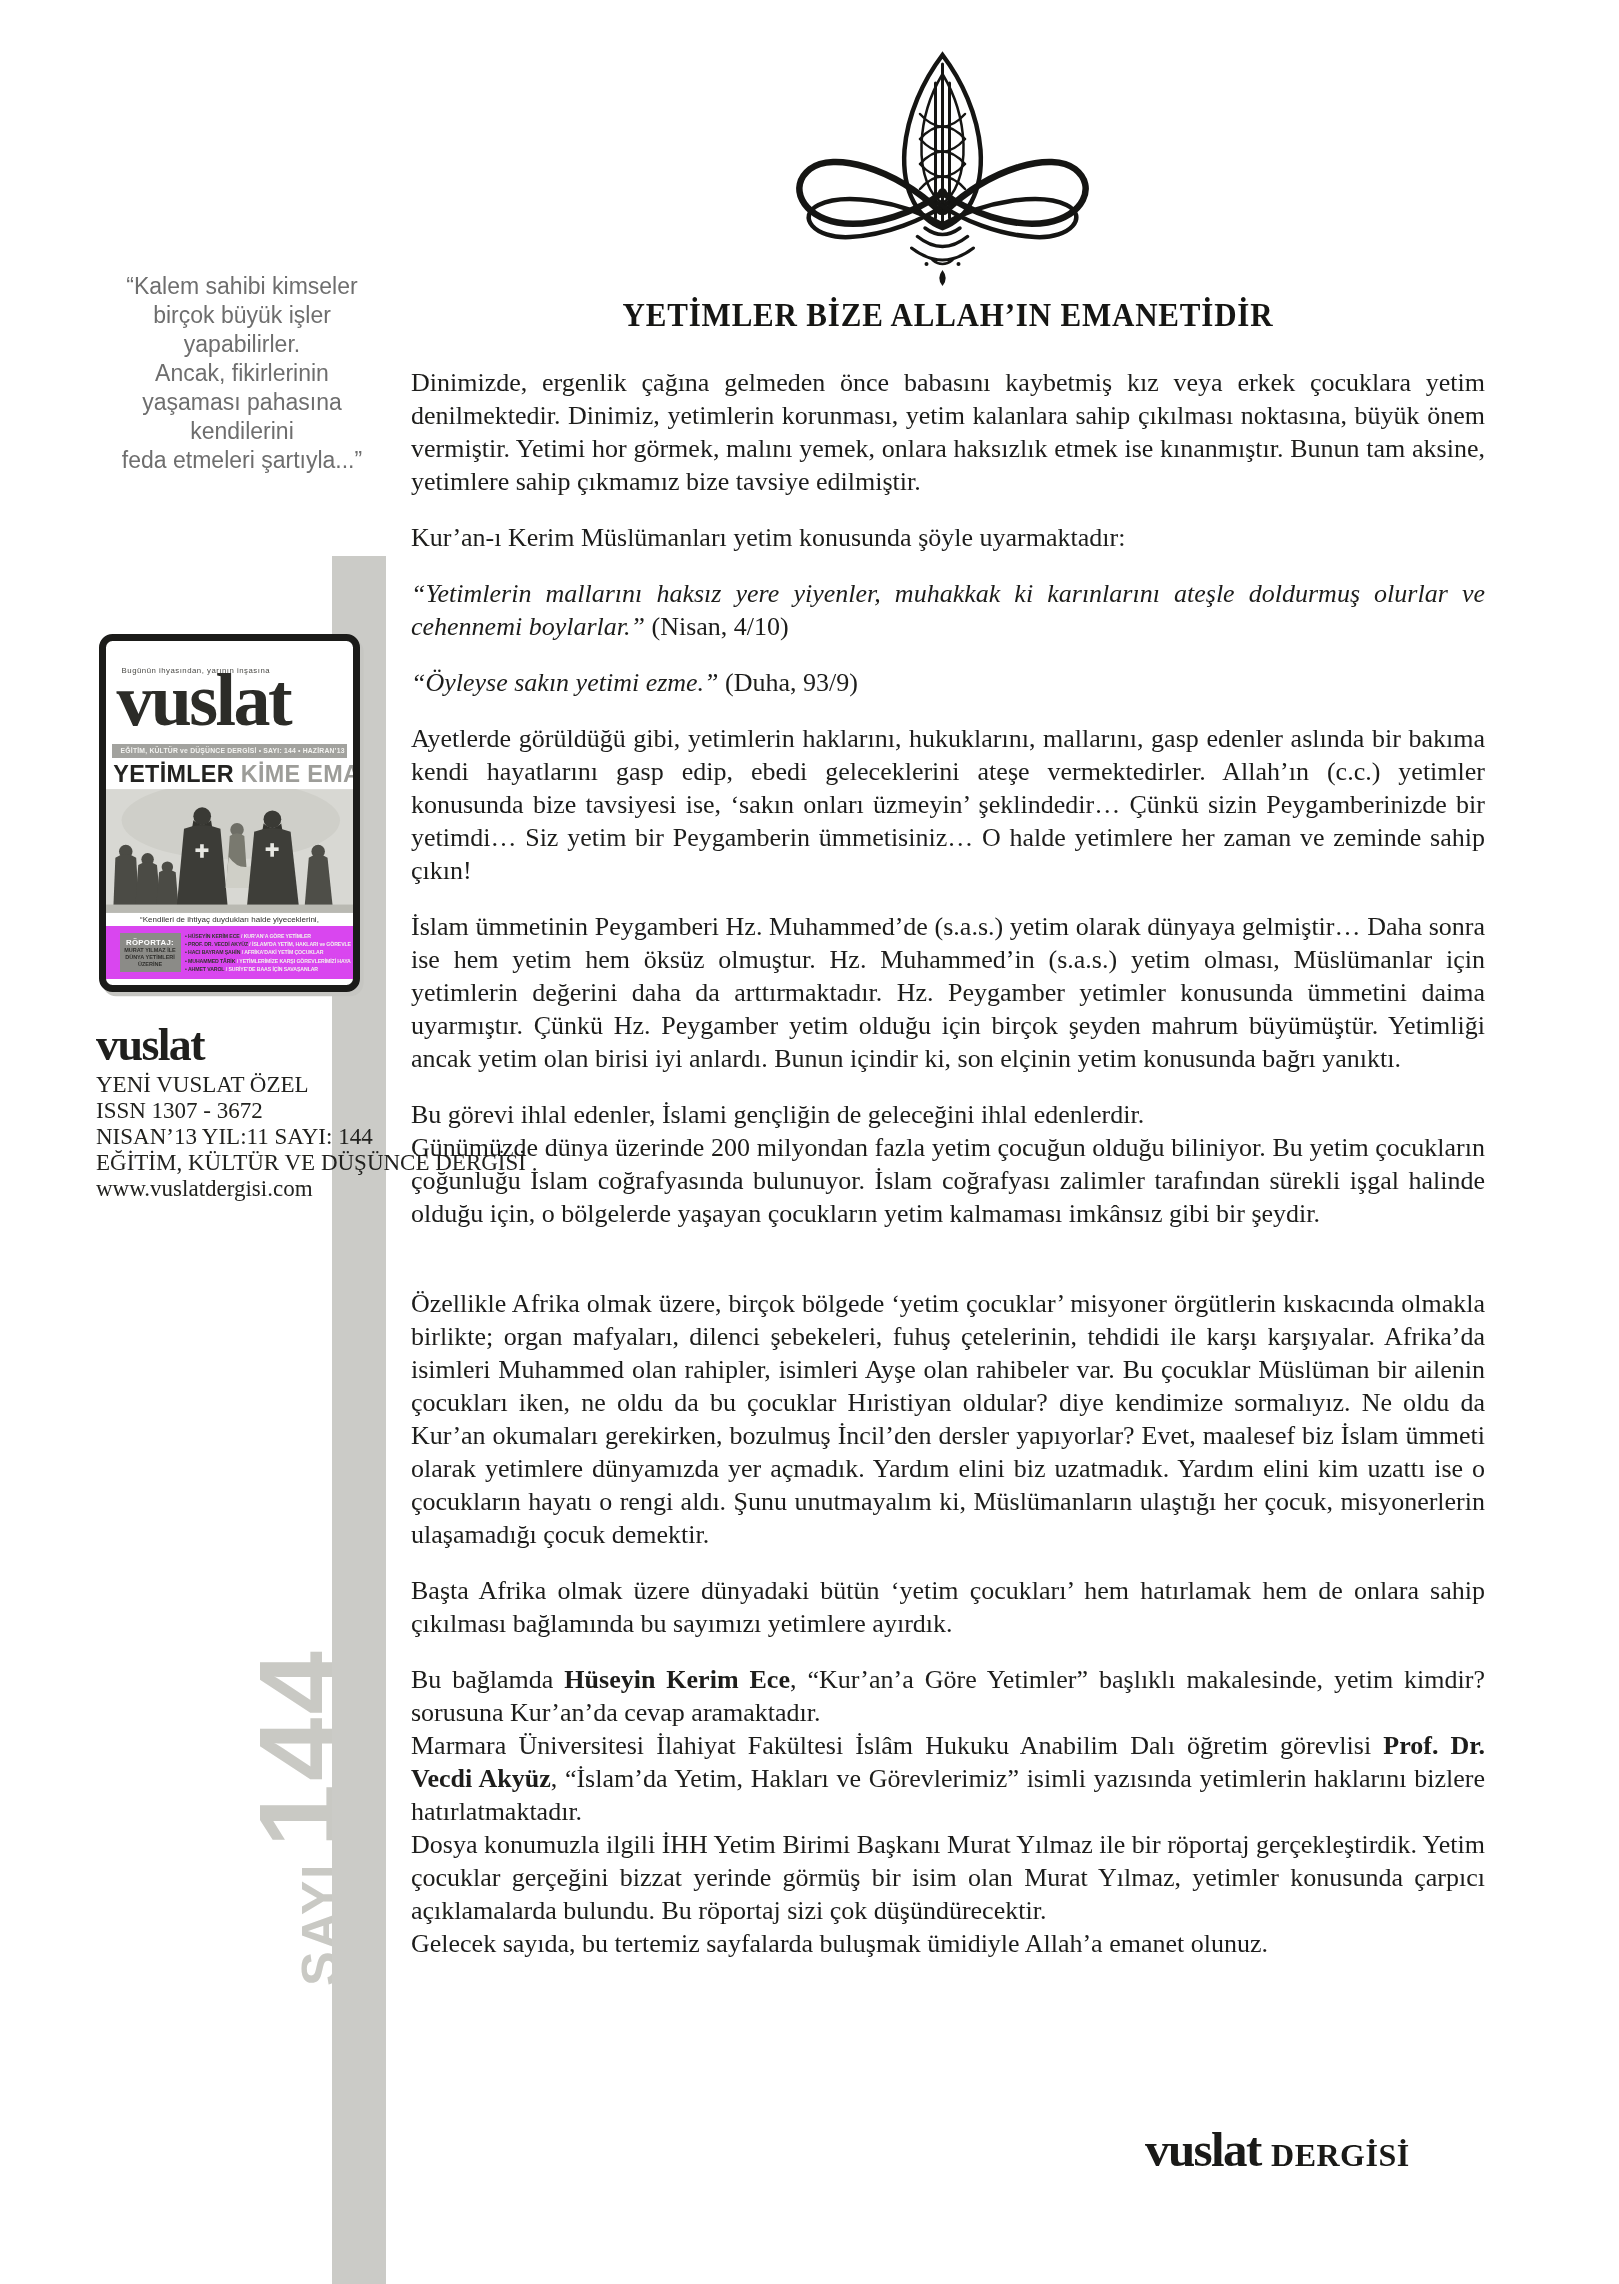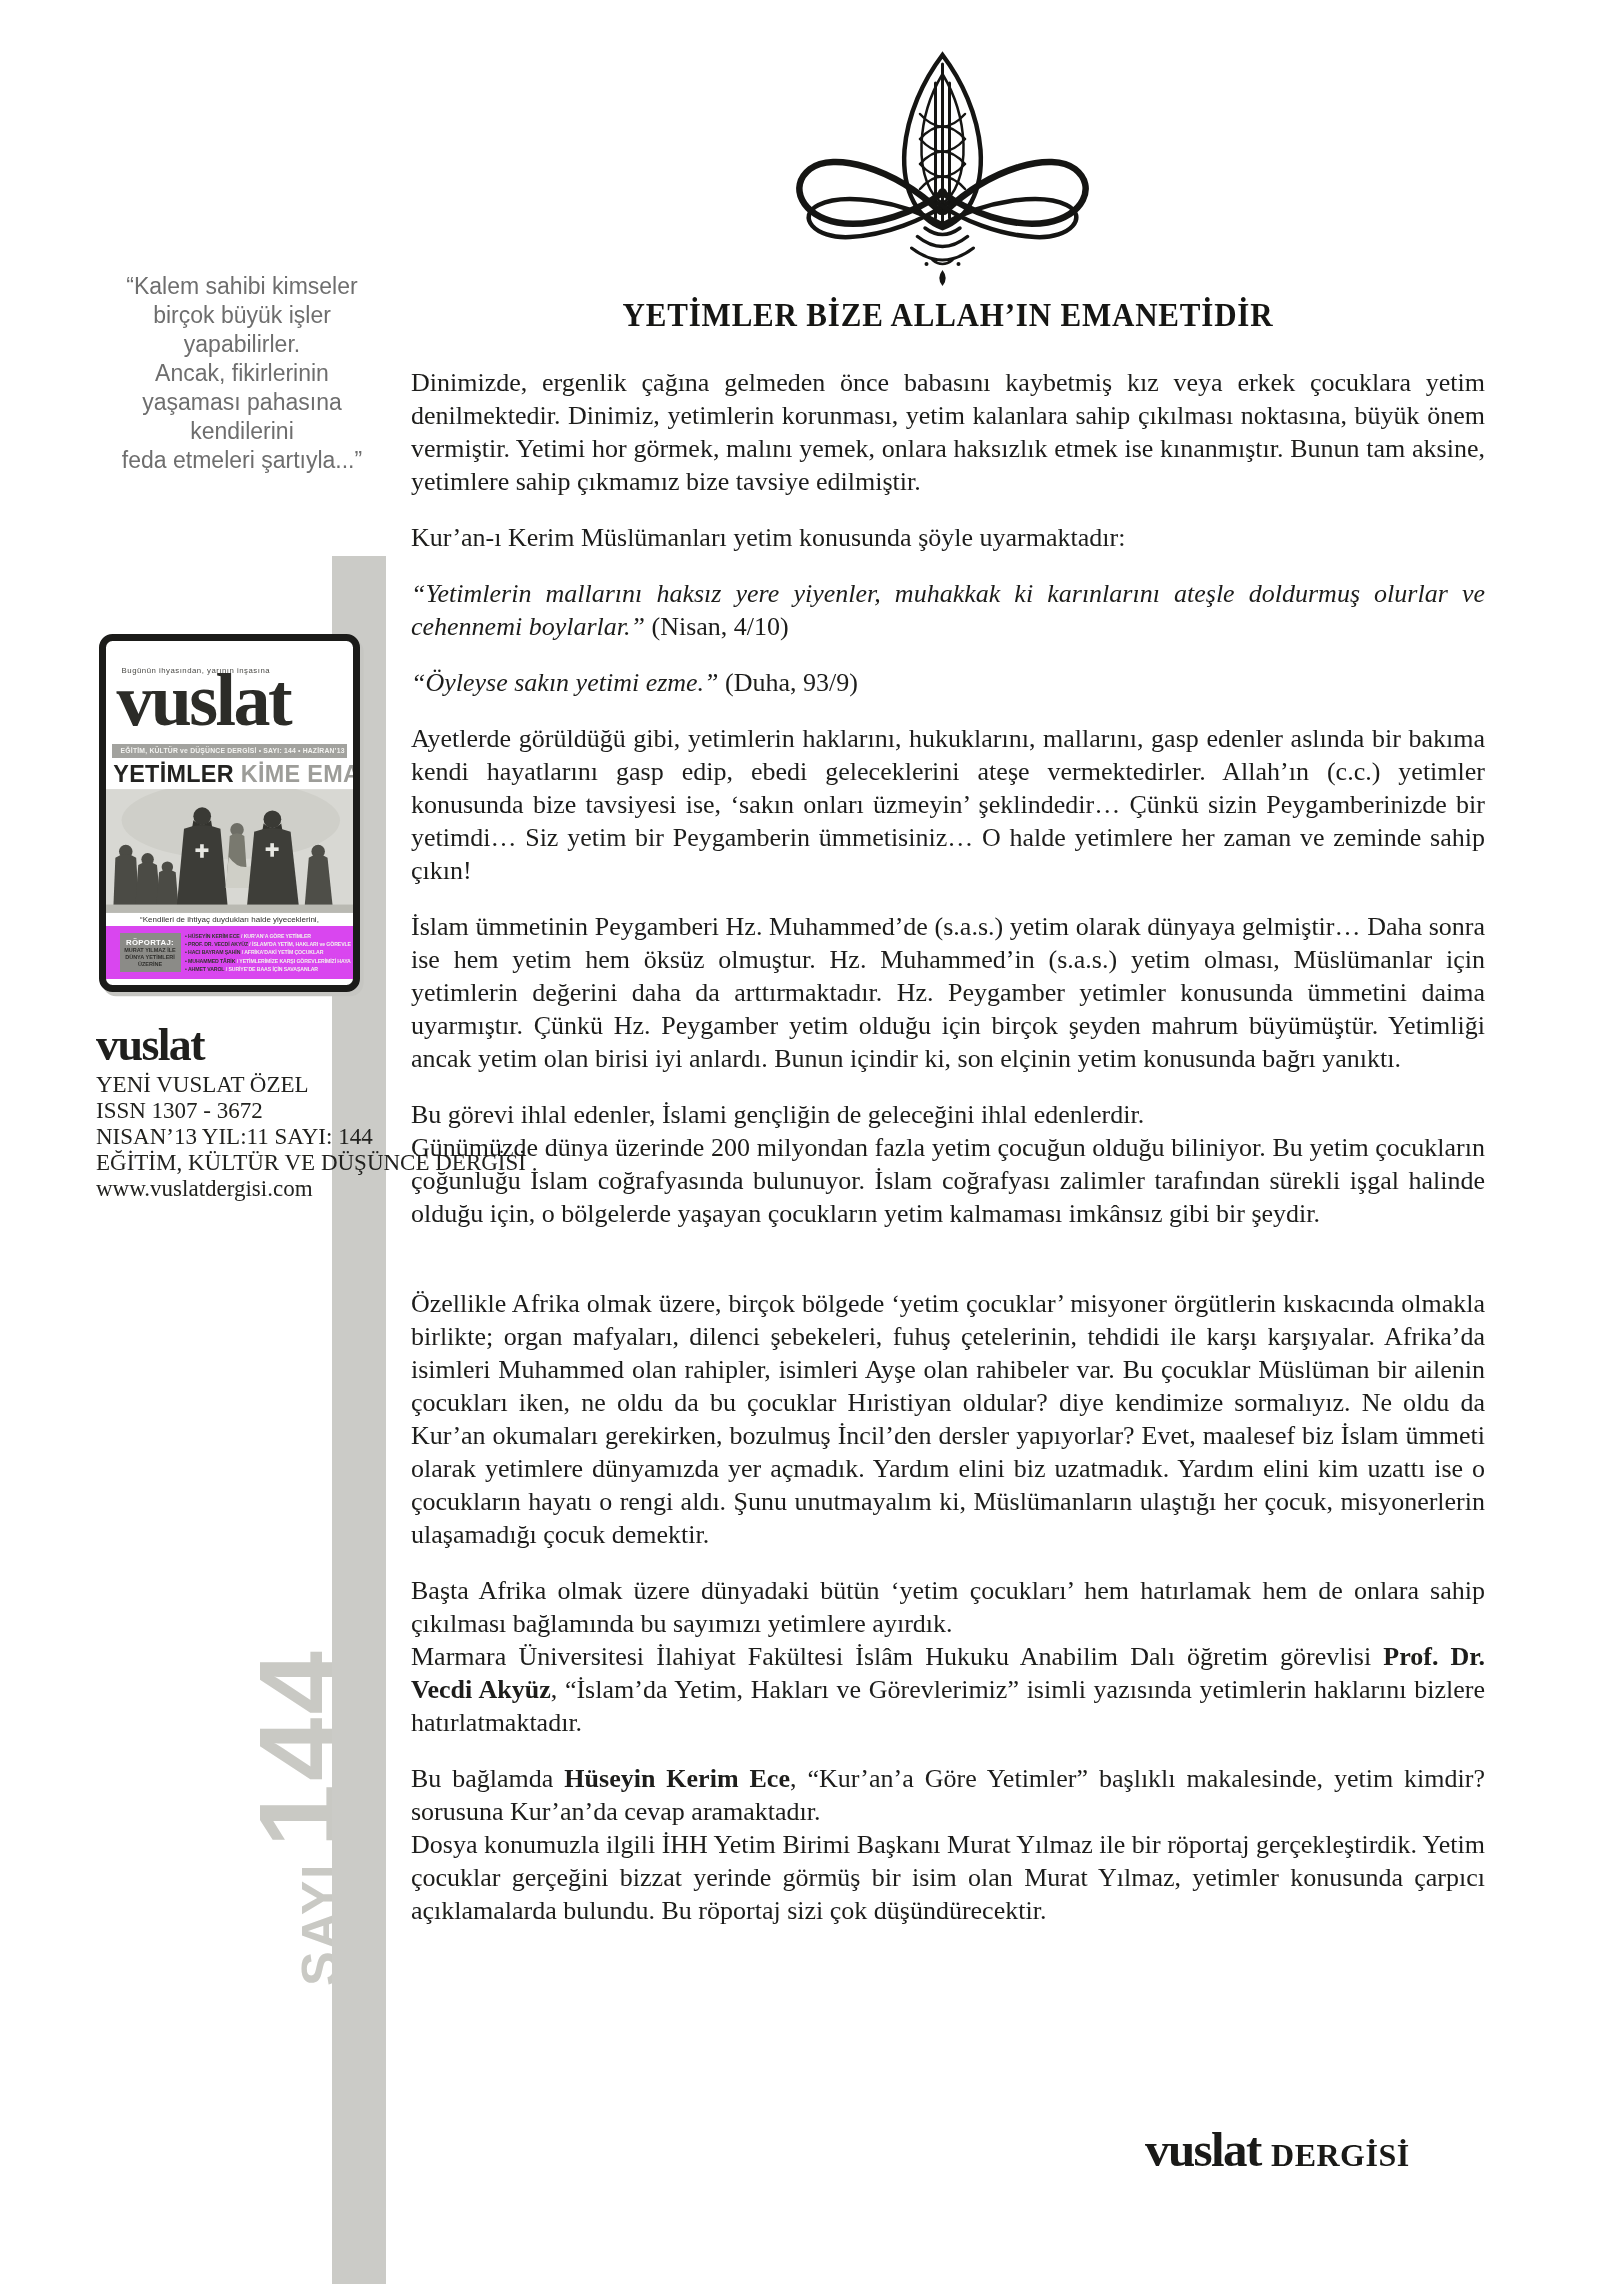--- a/index.html
+++ b/index.html
@@ -219,23 +219,24 @@
         <p class="para gap-none"><span>Dinimizde, ergenlik çağına gelmeden önce babasını kaybetmiş kız veya erkek çocuklara yetim denilmektedir. Dinimiz, yetimlerin korunması, yetim kalanlara sahip çıkılması noktasına, büyük önem vermiştir. Yetimi hor görmek, malını yemek, onlara haksızlık etmek ise kınanmıştır. Bunun tam aksine, yetimlere sahip çıkmamız bize tavsiye edilmiştir.</span></p>
         <p class="para gap-para"><span>Kur’an-ı Kerim Müslümanları yetim konusunda şöyle uyarmaktadır:</span></p>
         <p class="para gap-para"><span class="i">“Yetimlerin mallarını haksız yere yiyenler, muhakkak ki karınlarını ateşle doldurmuş olurlar ve cehennemi boylarlar.”</span><span> (Nisan, 4/10)</span></p>
         <p class="para gap-para"><span class="i">“Öyleyse sakın yetimi ezme.”</span><span> (Duha, 93/9)</span></p>
         <p class="para gap-para"><span>Ayetlerde görüldüğü gibi, yetimlerin haklarını, hukuklarını, mallarını, gasp edenler aslında bir bakıma kendi hayatlarını gasp edip, ebedi geleceklerini ateşe vermektedirler. Allah’ın (c.c.) yetimler konusunda bize tavsiyesi ise, ‘sakın onları üzmeyin’ şeklindedir… Çünkü sizin Peygamberinizde bir yetimdi… Siz yetim bir Peygamberin ümmetisiniz… O halde yetimlere her zaman ve zeminde sahip çıkın!</span></p>
         <p class="para gap-para"><span>İslam ümmetinin Peygamberi Hz. Muhammed’de (s.a.s.) yetim olarak dünyaya gelmiştir… Daha sonra ise hem yetim hem öksüz olmuştur. Hz. Muhammed’in (s.a.s.) yetim olması, Müslümanlar için yetimlerin değerini daha da arttırmaktadır. Hz. Peygamber yetimler konusunda ümmetini daima uyarmıştır. Çünkü Hz. Peygamber yetim olduğu için birçok şeyden mahrum büyümüştür. Yetimliği ancak yetim olan birisi iyi anlardı. Bunun içindir ki, son elçinin yetim konusunda bağrı yanıktı.</span></p>
         <p class="para gap-para"><span>Bu görevi ihlal edenler, İslami gençliğin de geleceğini ihlal edenlerdir.</span></p>
         <p class="para gap-line"><span>Günümüzde dünya üzerinde 200 milyondan fazla yetim çocuğun olduğu biliniyor. Bu yetim çocukların çoğunluğu İslam coğrafyasında bulunuyor. İslam coğrafyası zalimler tarafından sürekli işgal halinde olduğu için, o bölgelerde yaşayan çocukların yetim kalmaması imkânsız gibi bir şeydir.</span></p>
         <p class="para gap-large"><span>Özellikle Afrika olmak üzere, birçok bölgede ‘yetim çocuklar’ misyoner örgütlerin kıskacında olmakla birlikte; organ mafyaları, dilenci şebekeleri, fuhuş çetelerinin, tehdidi ile karşı karşıyalar. Afrika’da isimleri Muhammed olan rahipler, isimleri Ayşe olan rahibeler var. Bu çocuklar Müslüman bir ailenin çocukları iken, ne oldu da bu çocuklar Hıristiyan oldular? diye kendimize sormalıyız. Ne oldu da Kur’an okumaları gerekirken, bozulmuş İncil’den dersler yapıyorlar? Evet, maalesef biz İslam ümmeti olarak yetimlere dünyamızda yer açmadık. Yardım elini biz uzatmadık. Yardım elini kim uzattı ise o çocukların hayatı o rengi aldı. Şunu unutmayalım ki, Müslümanların ulaştığı her çocuk, misyonerlerin ulaşamadığı çocuk demektir.</span></p>
         <p class="para gap-para"><span>Başta Afrika olmak üzere dünyadaki bütün ‘yetim çocukları’ hem hatırlamak hem de onlara sahip çıkılması bağlamında bu sayımızı yetimlere ayırdık.</span></p>
+        <p class="para gap-para"><span>Bu bağlamda </span><span class="b">Hüseyin Kerim Ece</span><span>, “Kur’an’a Göre Yetimler” başlıklı makalesinde, yetim kimdir? sorusuna Kur’an’da cevap aramaktadır.</span></p>
         <p class="para gap-line"><span>Marmara Üniversitesi İlahiyat Fakültesi İslâm Hukuku Anabilim Dalı öğretim görevlisi </span><span class="b">Prof. Dr. Vecdi Akyüz</span><span>, “İslam’da Yetim, Hakları ve Görevlerimiz” isimli yazısında yetimlerin haklarını bizlere hatırlatmaktadır.</span></p>
-        <p class="para gap-para"><span>Bu bağlamda </span><span class="b">Hüseyin Kerim Ece</span><span>, “Kur’an’a Göre Yetimler” başlıklı makalesinde, yetim kimdir? sorusuna Kur’an’da cevap aramaktadır.</span></p>
         <p class="para gap-line"><span>Dosya konumuzla ilgili İHH Yetim Birimi Başkanı Murat Yılmaz ile bir röportaj gerçekleştirdik. Yetim çocuklar gerçeğini bizzat yerinde görmüş bir isim olan Murat Yılmaz, yetimler konusunda çarpıcı açıklamalarda bulundu. Bu röportaj sizi çok düşündürecektir.</span></p>
+        <p class="para gap-line"><span>Gelecek sayıda, bu tertemiz sayfalarda buluşmak ümidiyle Allah’a emanet olunuz.</span></p>
       </div>
   </div>
 
   <div class="footer-sig">
     <span class="sig-v">vuslat</span>
     <span class="sig-d">DERGİSİ</span>
   </div>
 
 </div>
 

